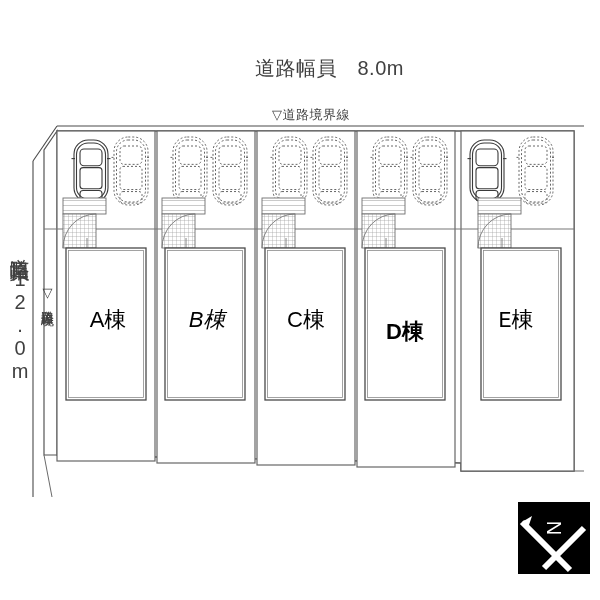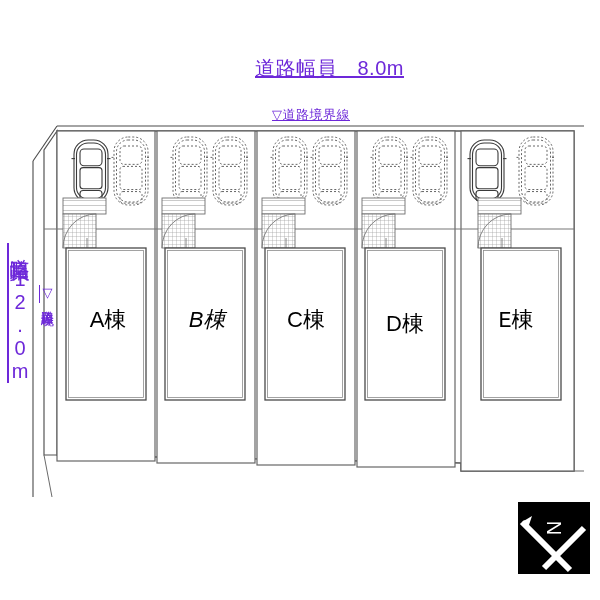--- a/index.html
+++ b/index.html
@@ -23,24 +23,23 @@
   }
   svg#plan-svg {
     position: absolute;
     left: 0; top: 0;
     width: 600px;
     height: 600px;
     display: block;
   }
   .txt-label {
     position: absolute;
-    color: #6d28d9;
+    color: #404040;
     white-space: nowrap;
     line-height: 1;
-    text-decoration: underline;
   }
   #road-width-top {
     left: 255px;
     top: 58px;
     font-size: 20px;
     letter-spacing: 0.5px;
   }
   #road-boundary-top {
     left: 272px;
     top: 108px;
@@ -280,21 +279,21 @@
   <div class="txt-label" id="road-boundary-top">▽道路境界線</div>
 
   <div class="txt-label vert-text" id="road-width-left">道路幅員　12.0m</div>
 
   <div class="txt-label vert-text" id="road-boundary-left">▽道路境界線</div>
 
   <div id="labels-layer">
       <div class="bldg-label" style="left: 108px; top: 320px; text-align: right;">A棟</div>
       <div class="bldg-label" style="left: 207px; top: 320px; font-style: italic;">B棟</div>
       <div class="bldg-label" style="left: 306px; top: 320px;">C棟</div>
-      <div class="bldg-label" style="left: 405px; top: 324px;">D棟</div>
+      <div class="bldg-label" style="left: 405px; top: 332px; font-weight: bold;">D棟</div>
       <div class="bldg-label" style="left: 516px; top: 320px; font-family: Liberation Mono, monospace;">E棟</div>
     </div>
 
   <svg id="compass" viewBox="0 0 72 72">
     <rect x="0" y="0" width="72" height="72" fill="#000000"></rect>
     <path d="M4 20 L52 68" stroke="#ffffff" stroke-width="6" fill="none"></path>
     <path d="M66 26 L26 66" stroke="#ffffff" stroke-width="6" fill="none"></path>
     <path d="M4 20 L14 14 L10 26 Z" fill="#ffffff"></path>
     <g transform="translate(36,26) rotate(90)">
       <text x="0" y="0" fill="#ffffff" font-size="20" font-family="&quot;Liberation Sans&quot;, sans-serif" text-anchor="middle" dominant-baseline="central">N</text>

